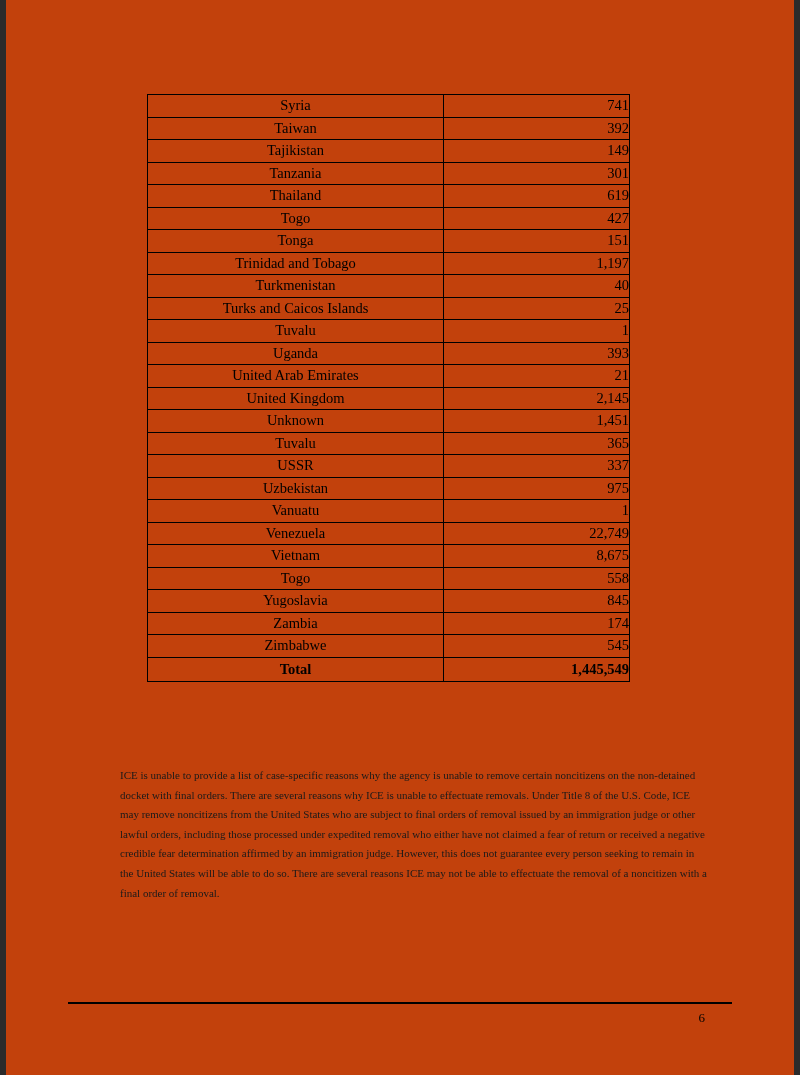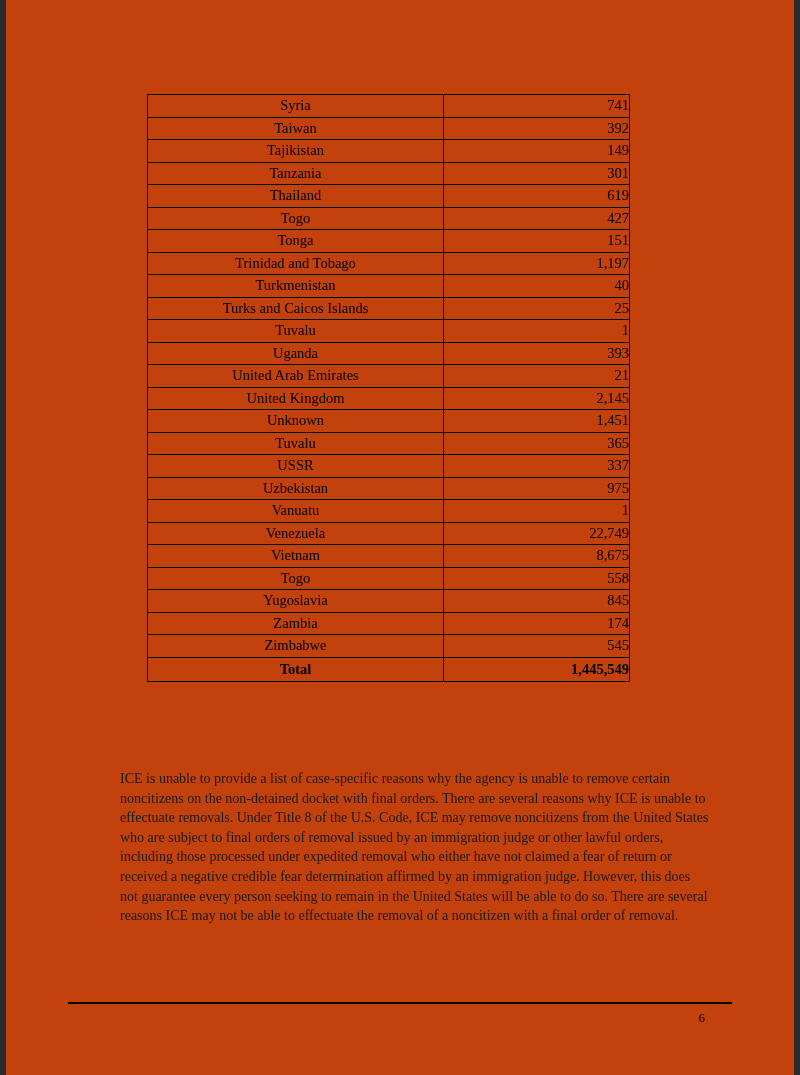--- a/index.html
+++ b/index.html
@@ -51,21 +51,21 @@
     font-weight: bold;
     height: 23px;
     line-height: 23px;
   }
   
   .body-text {
     position: absolute;
     left: 120px;
     top: 755px;
     width: 590px;
-    font-size: 14px;
+    font-size: 11px;
     line-height: 19.6px;
     color: #1a1a1a;
     text-align: left;
   }
   
   .footer-rule {
     position: absolute;
     left: 68px;
     top: 1002px;
     width: 664px;

